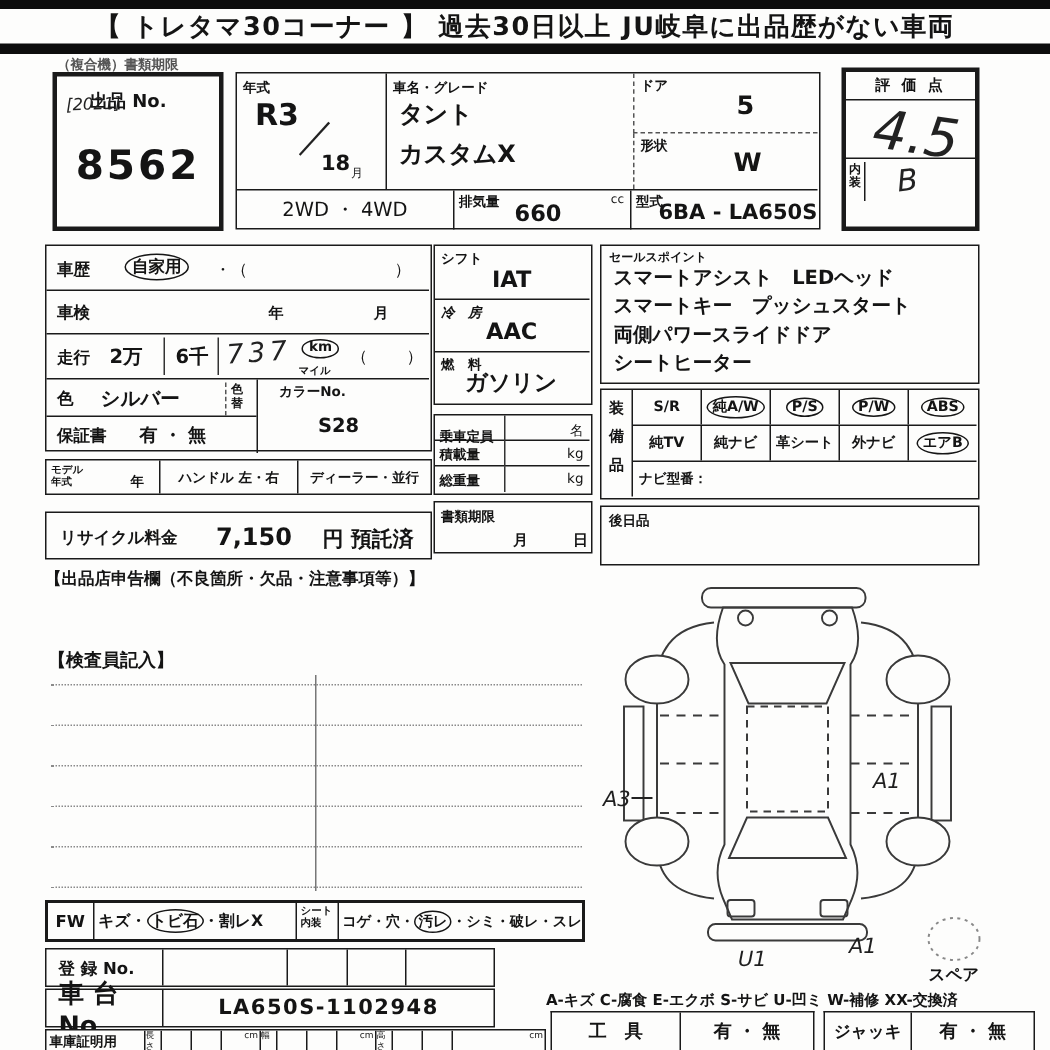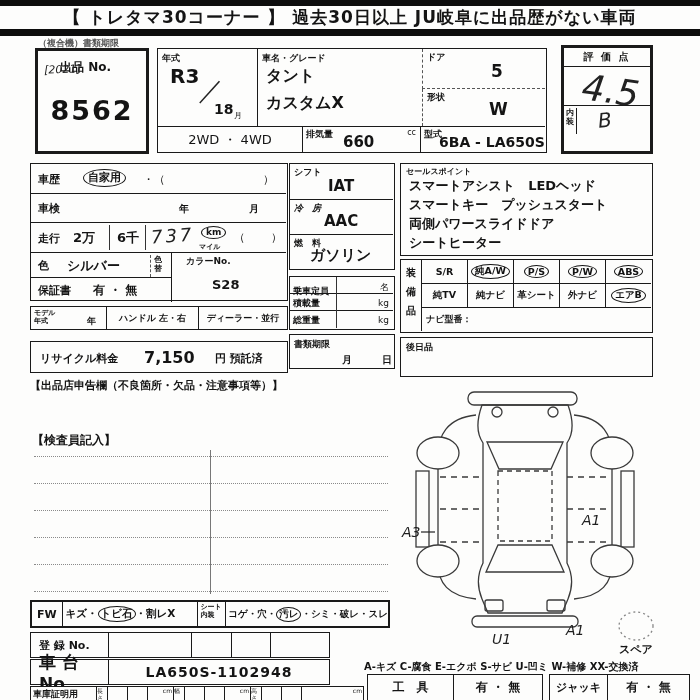--- a/index.html
+++ b/index.html
@@ -142,21 +142,21 @@
         <span class="abs lbl" style="top:8px;left:56px;">年</span>
       </div>
       <div class="brd-r" style="width:92px;display:flex;align-items:center;justify-content:center;font-size:9px;font-weight:bold;">ハンドル 左・右</div>
       <div style="flex:1;display:flex;align-items:center;justify-content:center;font-size:9px;font-weight:bold;">ディーラー・並行</div>
     </div>
   </div>
 
   <div class="box" style="left:30px;top:341px;width:258px;height:32px;">
     <span class="abs b" style="top:9px;left:9px;font-size:11px;">リサイクル料金</span>
     <span class="abs b" style="top:6px;left:113px;font-size:16px;">7,150</span>
-    <span class="abs b" style="top:9px;left:184px;font-size:11px;">円 預託済</span>
+    <span class="abs b" style="top:9px;left:184px;font-size:14px;">円 預託済</span>
   </div>
   <div class="abs b" style="top:378px;left:30px;font-size:11px;">【出品店申告欄（不良箇所・欠品・注意事項等）】</div>
 
   <div class="box" style="left:289px;top:163px;width:106px;height:107px;">
     <div class="abs brd-b" style="left:0;top:0;width:103px;height:36px;">
       <span class="abs lbl" style="top:2px;left:4px;">シフト</span>
       <span class="abs b" style="top:13px;left:38px;font-size:15px;">IAT</span>
     </div>
     <div class="abs brd-b" style="left:0;top:36px;width:103px;height:35px;">
       <span class="abs lbl" style="top:2px;left:4px;font-style:italic;">冷　房</span>

